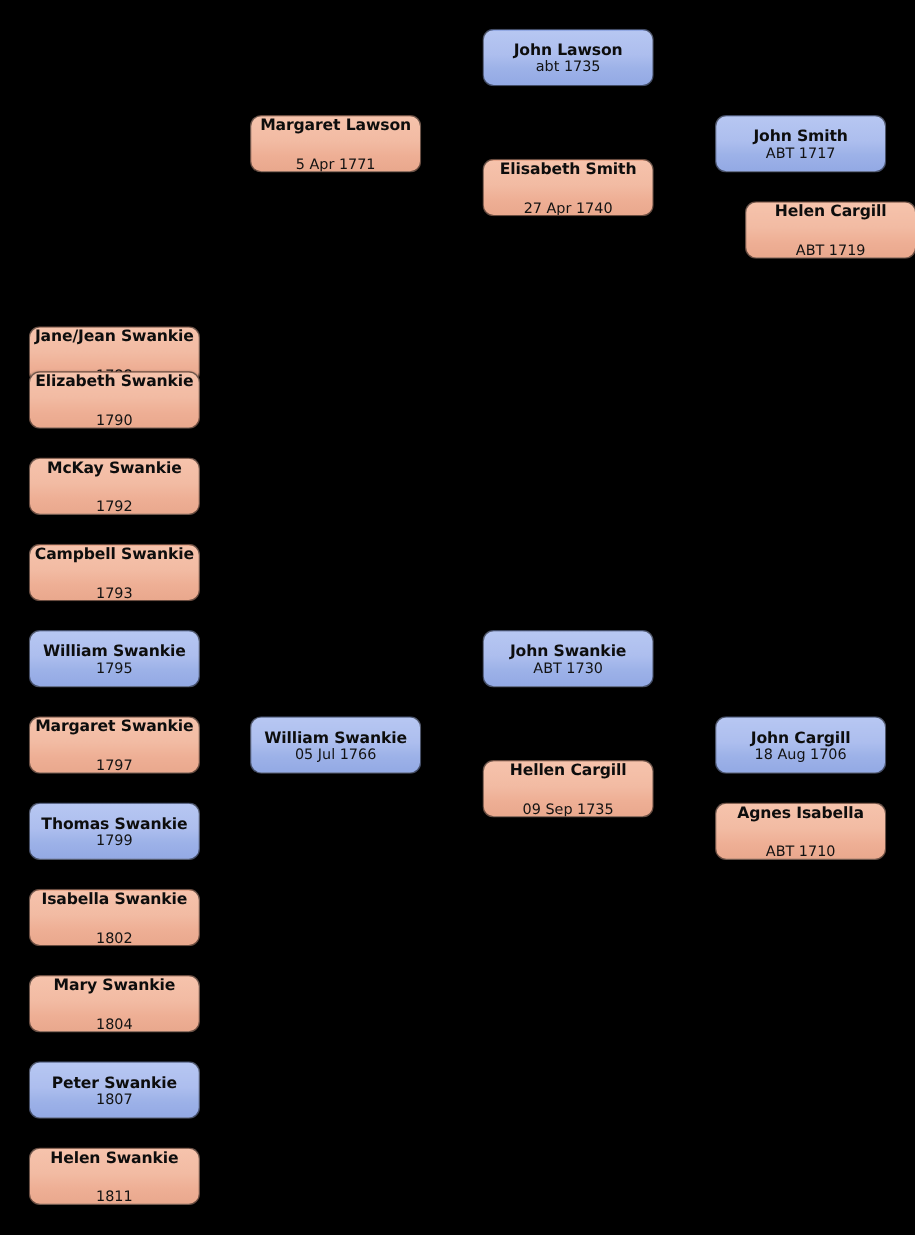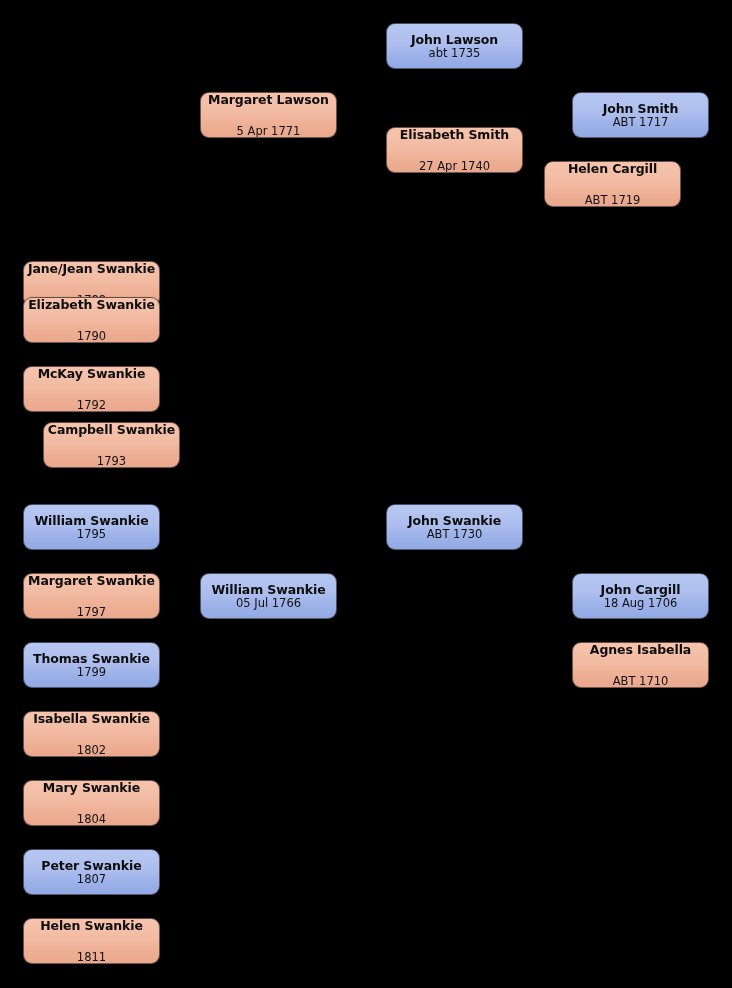--- a/index.html
+++ b/index.html
@@ -82,37 +82,37 @@
       <div class="person-date">5 Apr 1771</div>
     </div>
     <div class="person-box male" style="left: 572px; top: 92px;">
       <div class="person-name">John Smith</div>
       <div class="person-date">ABT 1717</div>
     </div>
     <div class="person-box female" style="left: 386px; top: 127px;">
       <div class="person-name">Elisabeth Smith</div>
       <div class="person-date">27 Apr 1740</div>
     </div>
-    <div class="person-box female" style="left: 544px; top: 161px;">
+    <div class="person-box female" style="left: 596px; top: 161px;">
       <div class="person-name">Helen Cargill</div>
       <div class="person-date">ABT 1719</div>
     </div>
     <div class="person-box female" style="left: 23px; top: 228px; margin-top: 33px;">
       <div class="person-name">Jane/Jean Swankie</div>
       <div class="person-date">1788</div>
     </div>
     <div class="person-box female" style="left: 23px; top: 297px;">
       <div class="person-name">Elizabeth Swankie</div>
       <div class="person-date">1790</div>
     </div>
     <div class="person-box female" style="left: 23px; top: 366px;">
       <div class="person-name">McKay Swankie</div>
       <div class="person-date">1792</div>
     </div>
-    <div class="person-box female" style="left: 23px; top: 422px; margin-left: 20px;">
+    <div class="person-box female" style="left: 23px; top: 435px;">
       <div class="person-name">Campbell Swankie</div>
       <div class="person-date">1793</div>
     </div>
     <div class="person-box male" style="left: 23px; top: 504px;">
       <div class="person-name">William Swankie</div>
       <div class="person-date">1795</div>
     </div>
     <div class="person-box male" style="left: 386px; top: 504px;">
       <div class="person-name">John Swankie</div>
       <div class="person-date">ABT 1730</div>
@@ -121,20 +121,24 @@
       <div class="person-name">William Swankie</div>
       <div class="person-date">05 Jul 1766</div>
     </div>
     <div class="person-box female" style="left: 23px; top: 573px;">
       <div class="person-name">Margaret Swankie</div>
       <div class="person-date">1797</div>
     </div>
     <div class="person-box male" style="left: 572px; top: 573px;">
       <div class="person-name">John Cargill</div>
       <div class="person-date">18 Aug 1706</div>
+    </div>
+    <div class="person-box female" style="left: 386px; top: 608px;">
+      <div class="person-name">Hellen Cargill</div>
+      <div class="person-date">09 Sep 1735</div>
     </div>
     <div class="person-box male" style="left: 23px; top: 642px;">
       <div class="person-name">Thomas Swankie</div>
       <div class="person-date">1799</div>
     </div>
     <div class="person-box female" style="left: 572px; top: 642px;">
       <div class="person-name">Agnes Isabella</div>
       <div class="person-date">ABT 1710</div>
     </div>
     <div class="person-box female" style="left: 23px; top: 711px;">

